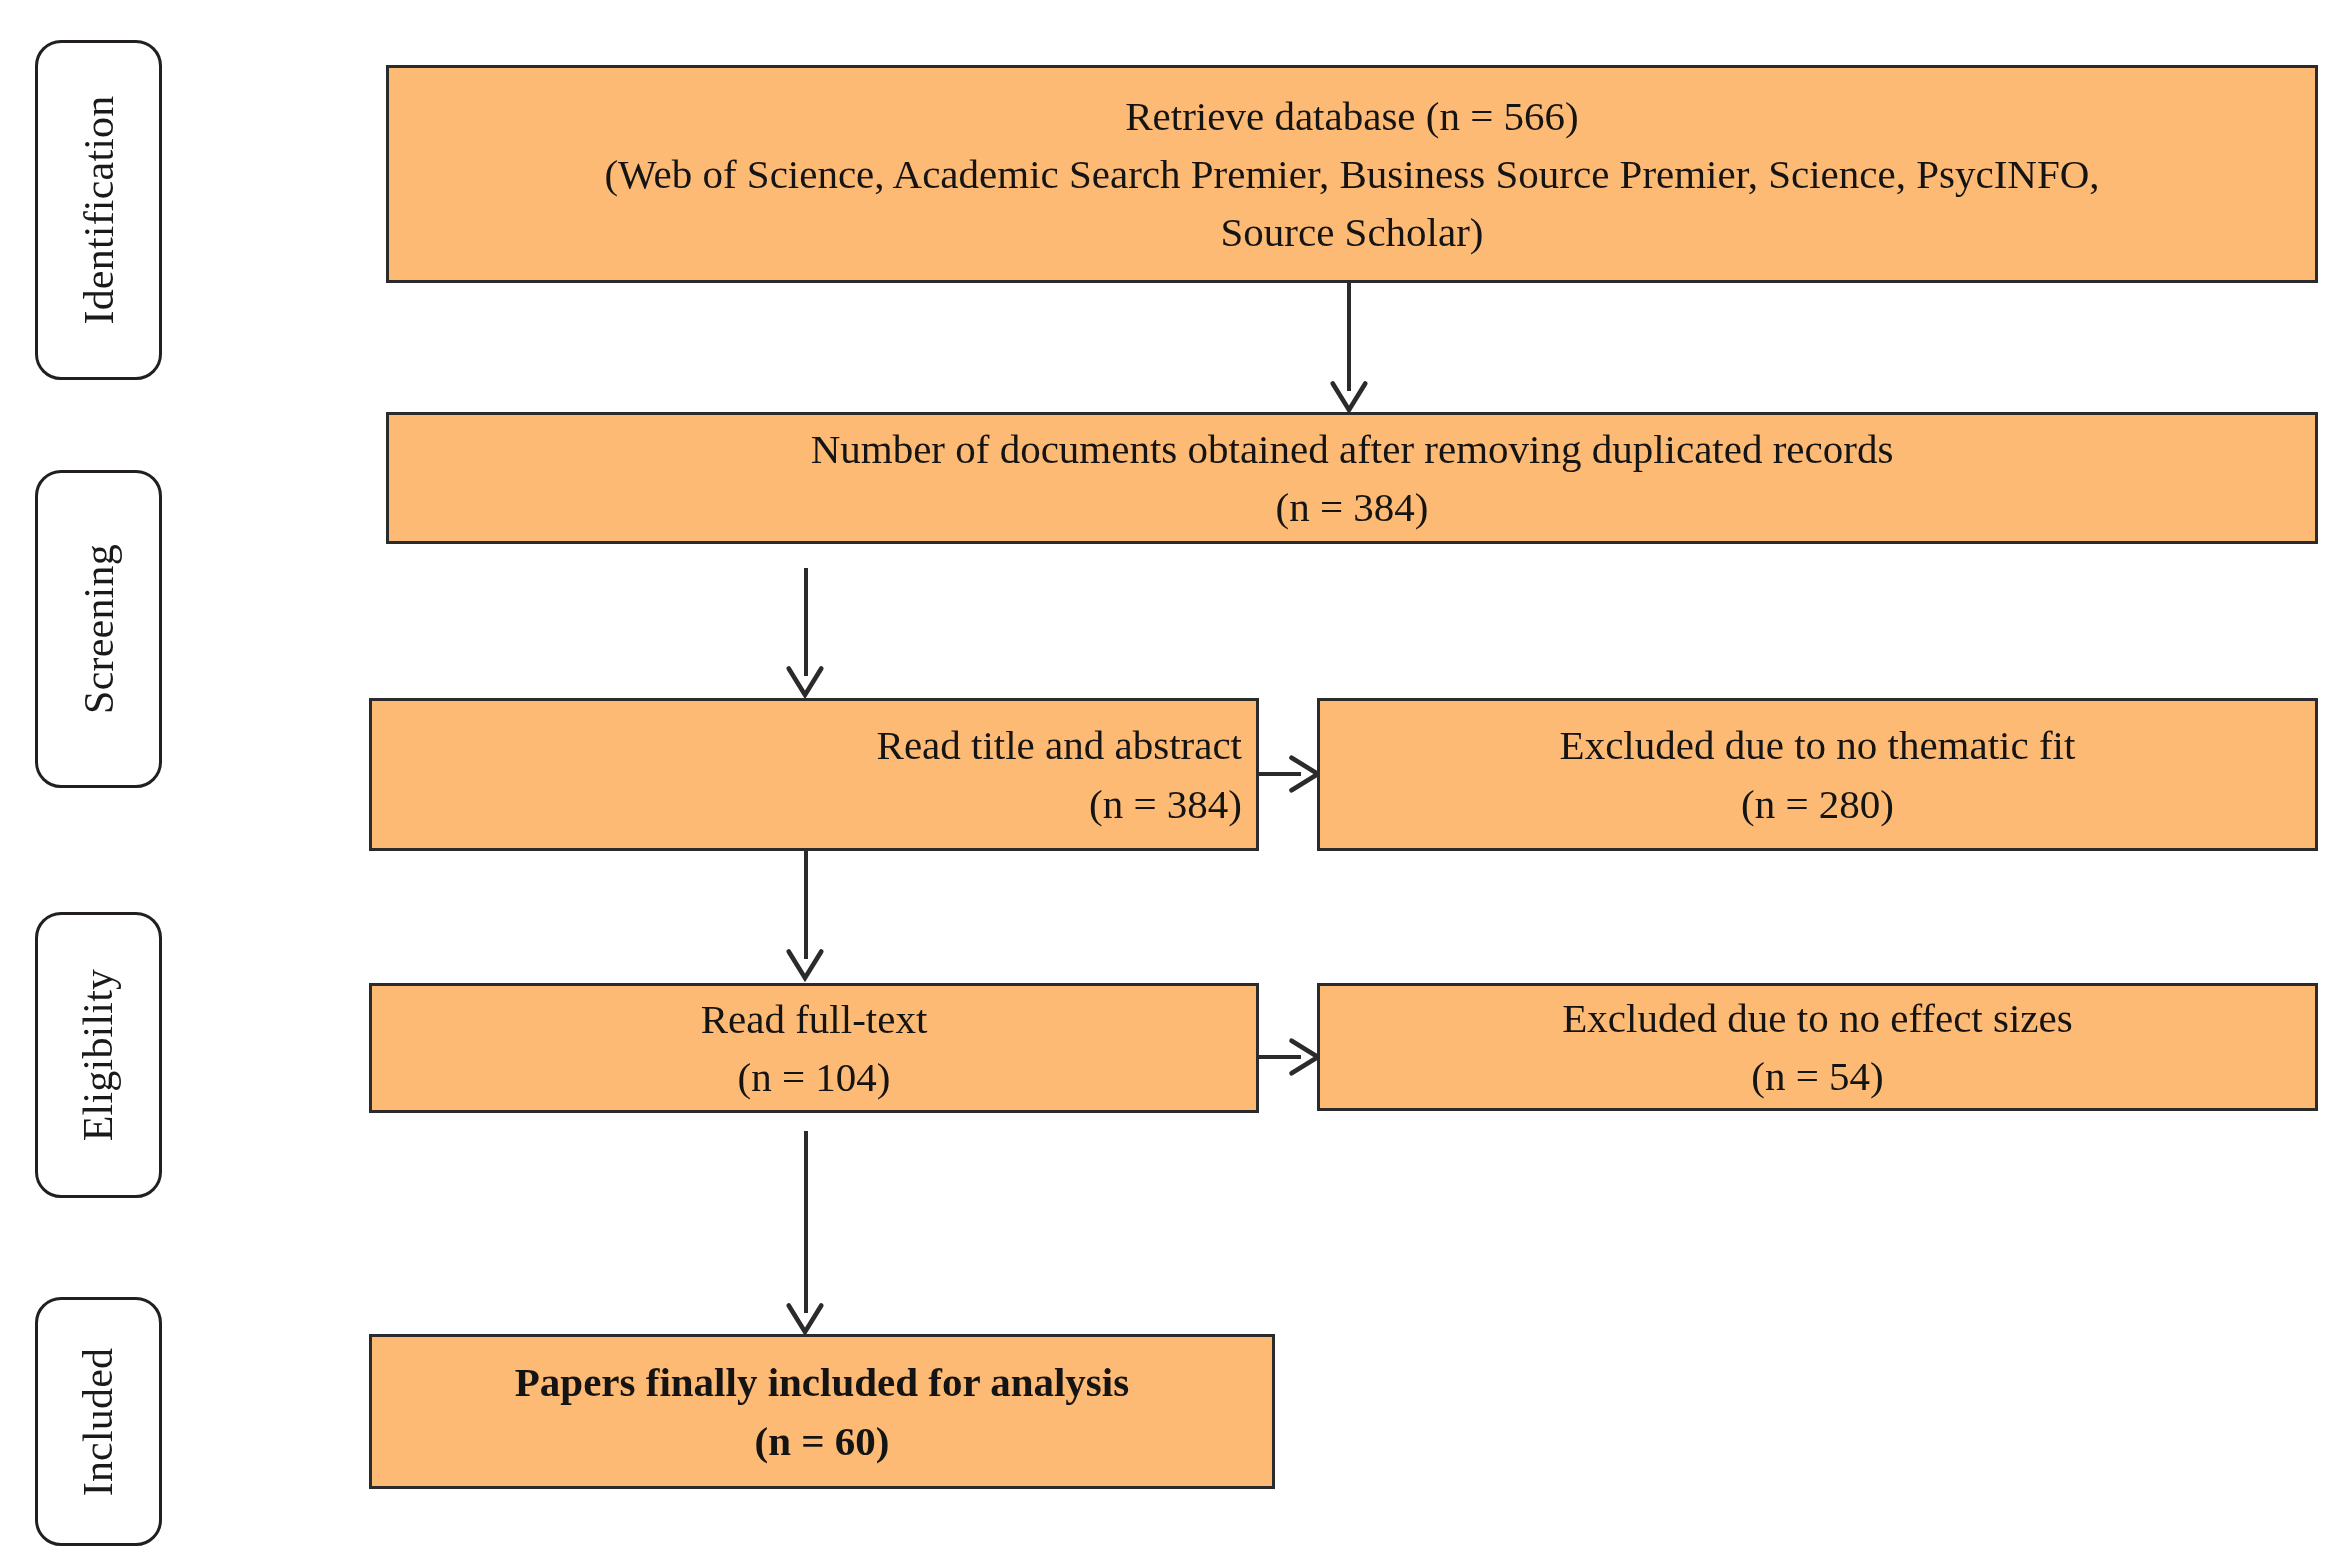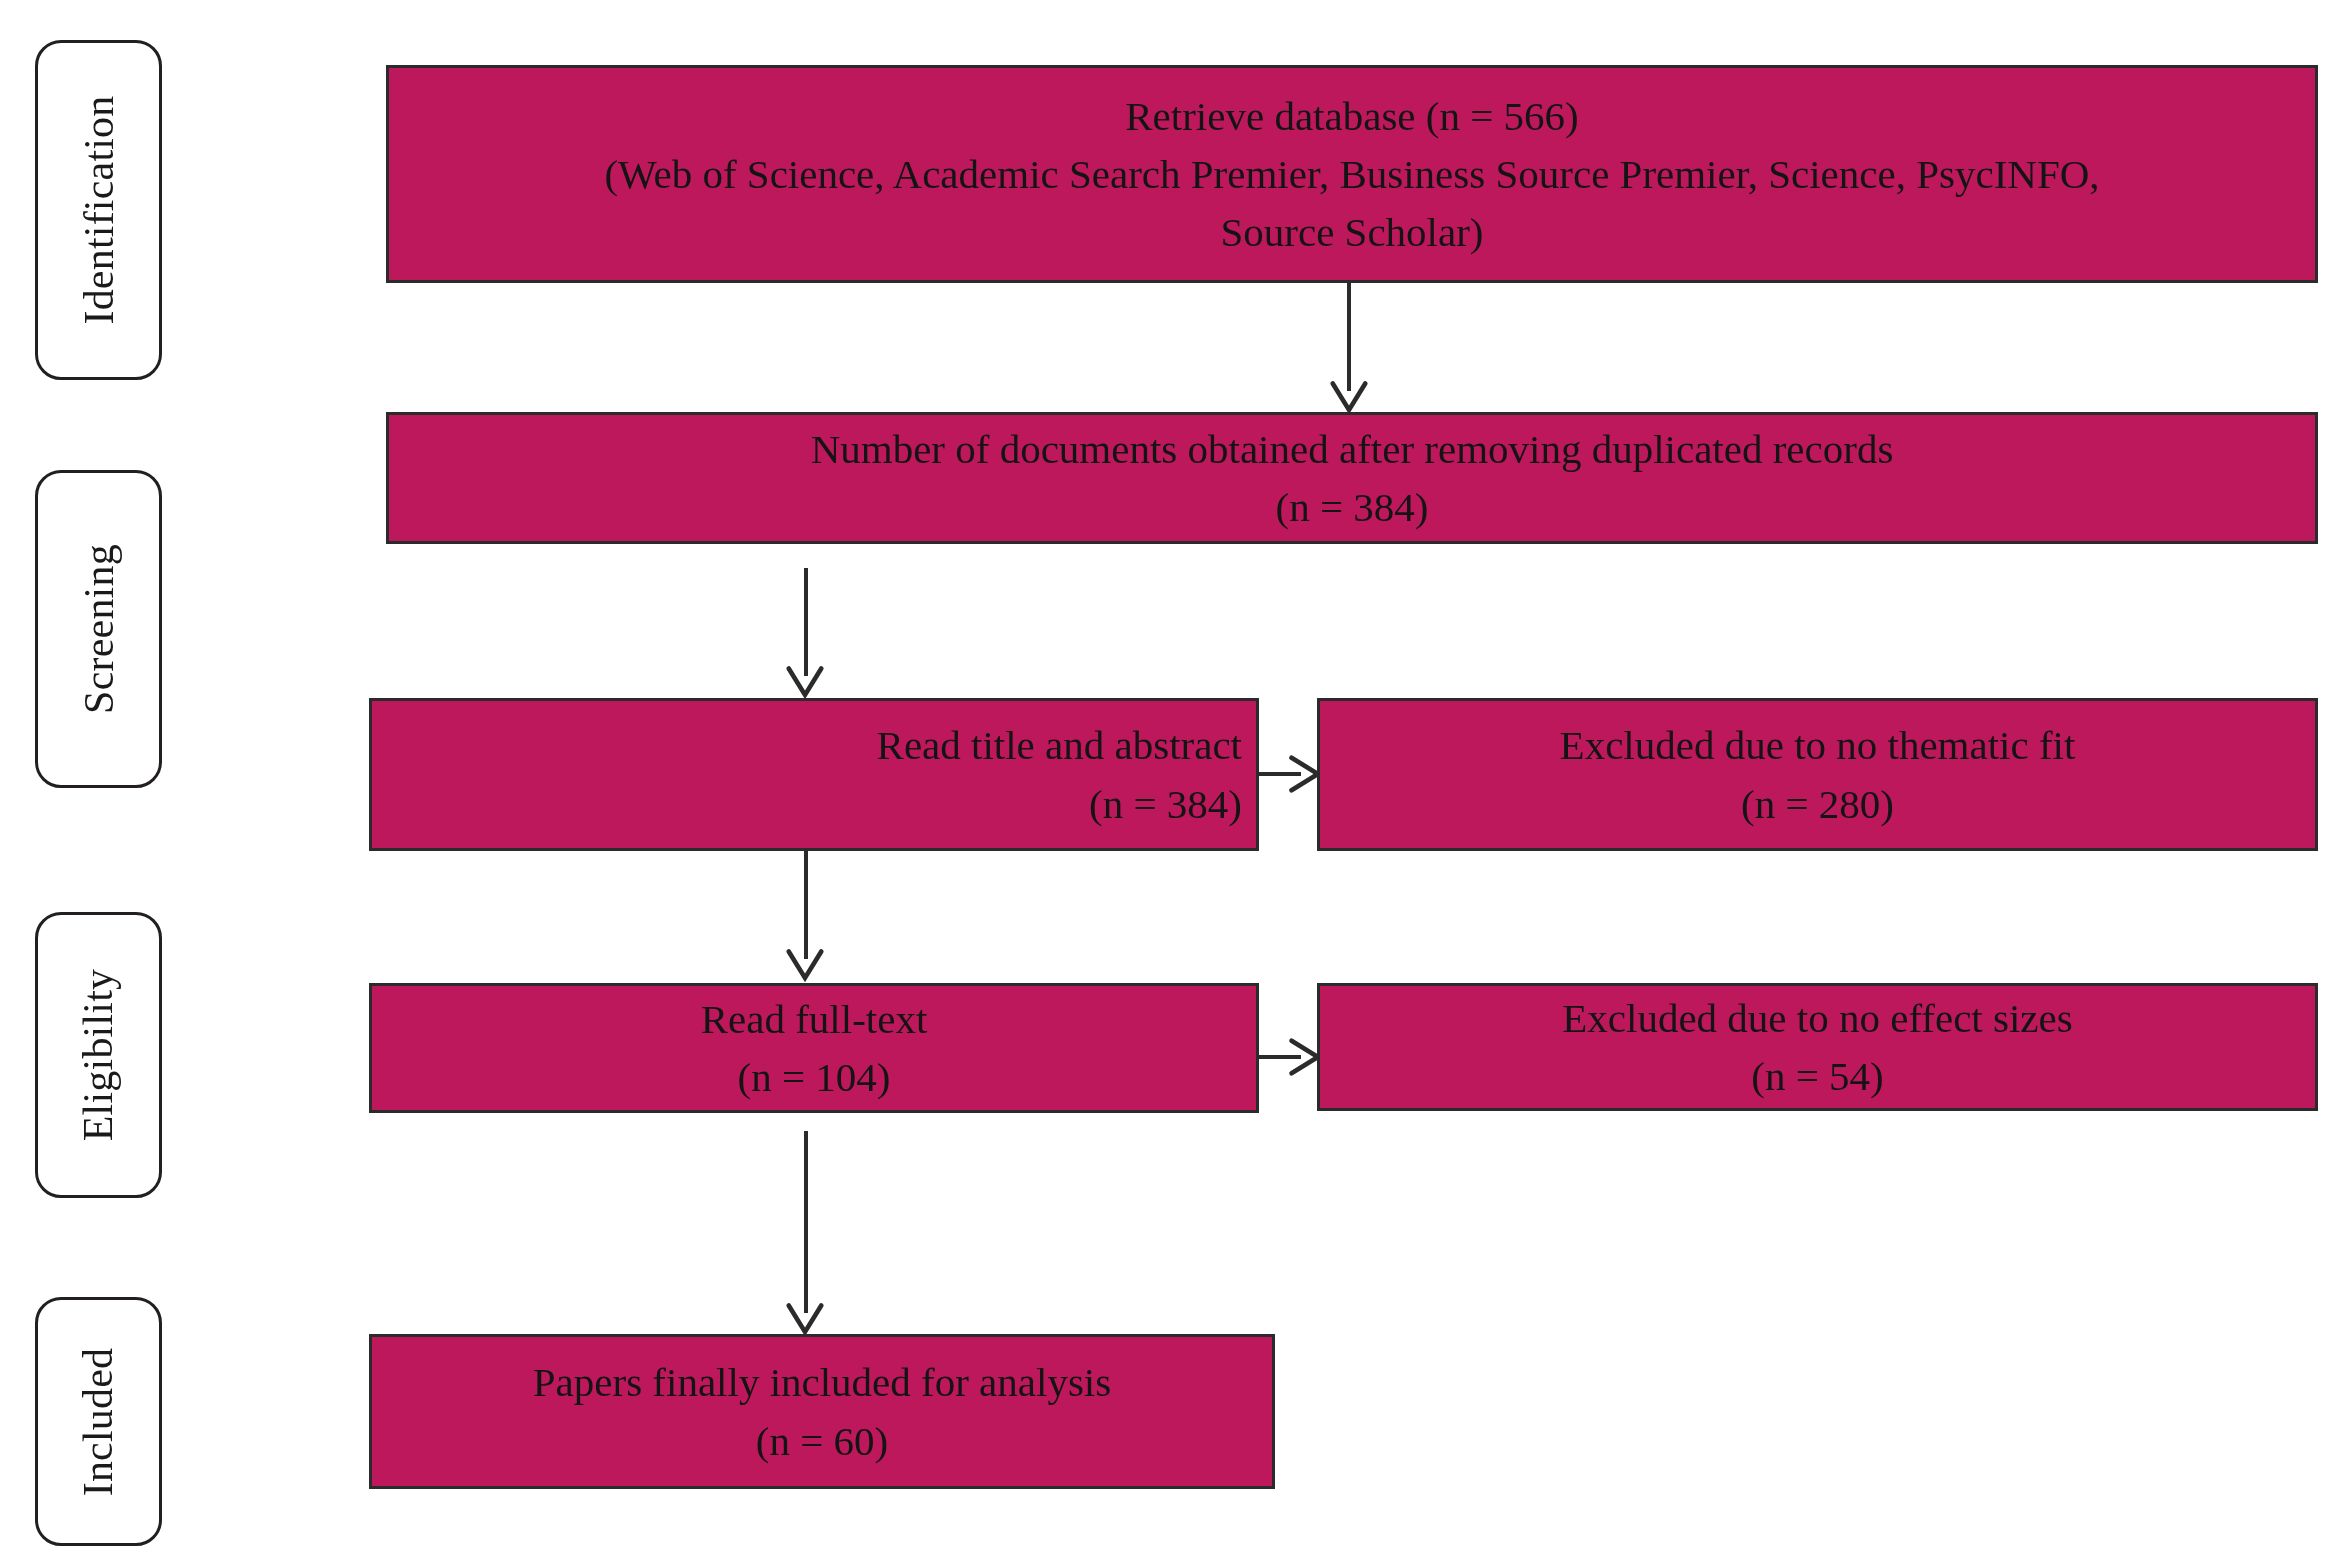--- a/index.html
+++ b/index.html
@@ -37,21 +37,21 @@
     line-height: 1;
     letter-spacing: 0.2px;
     color: #1a1a1a;
   }
 
   
   .flow-box {
     position: absolute;
     box-sizing: border-box;
     border: 3.1px solid #2b2b2b;
-    background: #be185d;
+    background: #fdba74;
     display: flex;
     flex-direction: column;
     align-items: center;
     justify-content: center;
     text-align: center;
     padding: 4.6px 14px;
   }
   .flow-box .line {
     font-size: 41px;
     line-height: 1.42;
@@ -169,19 +169,19 @@
     <div class="line">(n = 54)</div>
   </div>
 
   <div class="v-line" style="left:804px; top:1131px; height:182px;"></div>
   <div class="arrow-down" style="left:787px; top:1304px;">
     <svg width="36" height="31" viewBox="0 0 46 40">
       <path d="M2 2 L23 36 L44 2" fill="none" stroke="#2b2b2b" stroke-width="6" stroke-linecap="round"></path>
     </svg>
   </div>
 
-  <div class="flow-box" style="left:369px; top:1334px; width:906px; height:155px;">
+  <div class="flow-box" style="left:369px; top:1334px; width:906px; height:155px;font-weight:bold;">
     <div class="line">Papers finally included for analysis</div>
     <div class="line">(n = 60)</div>
   </div>
 
 </div>
 
 
 </body></html>

